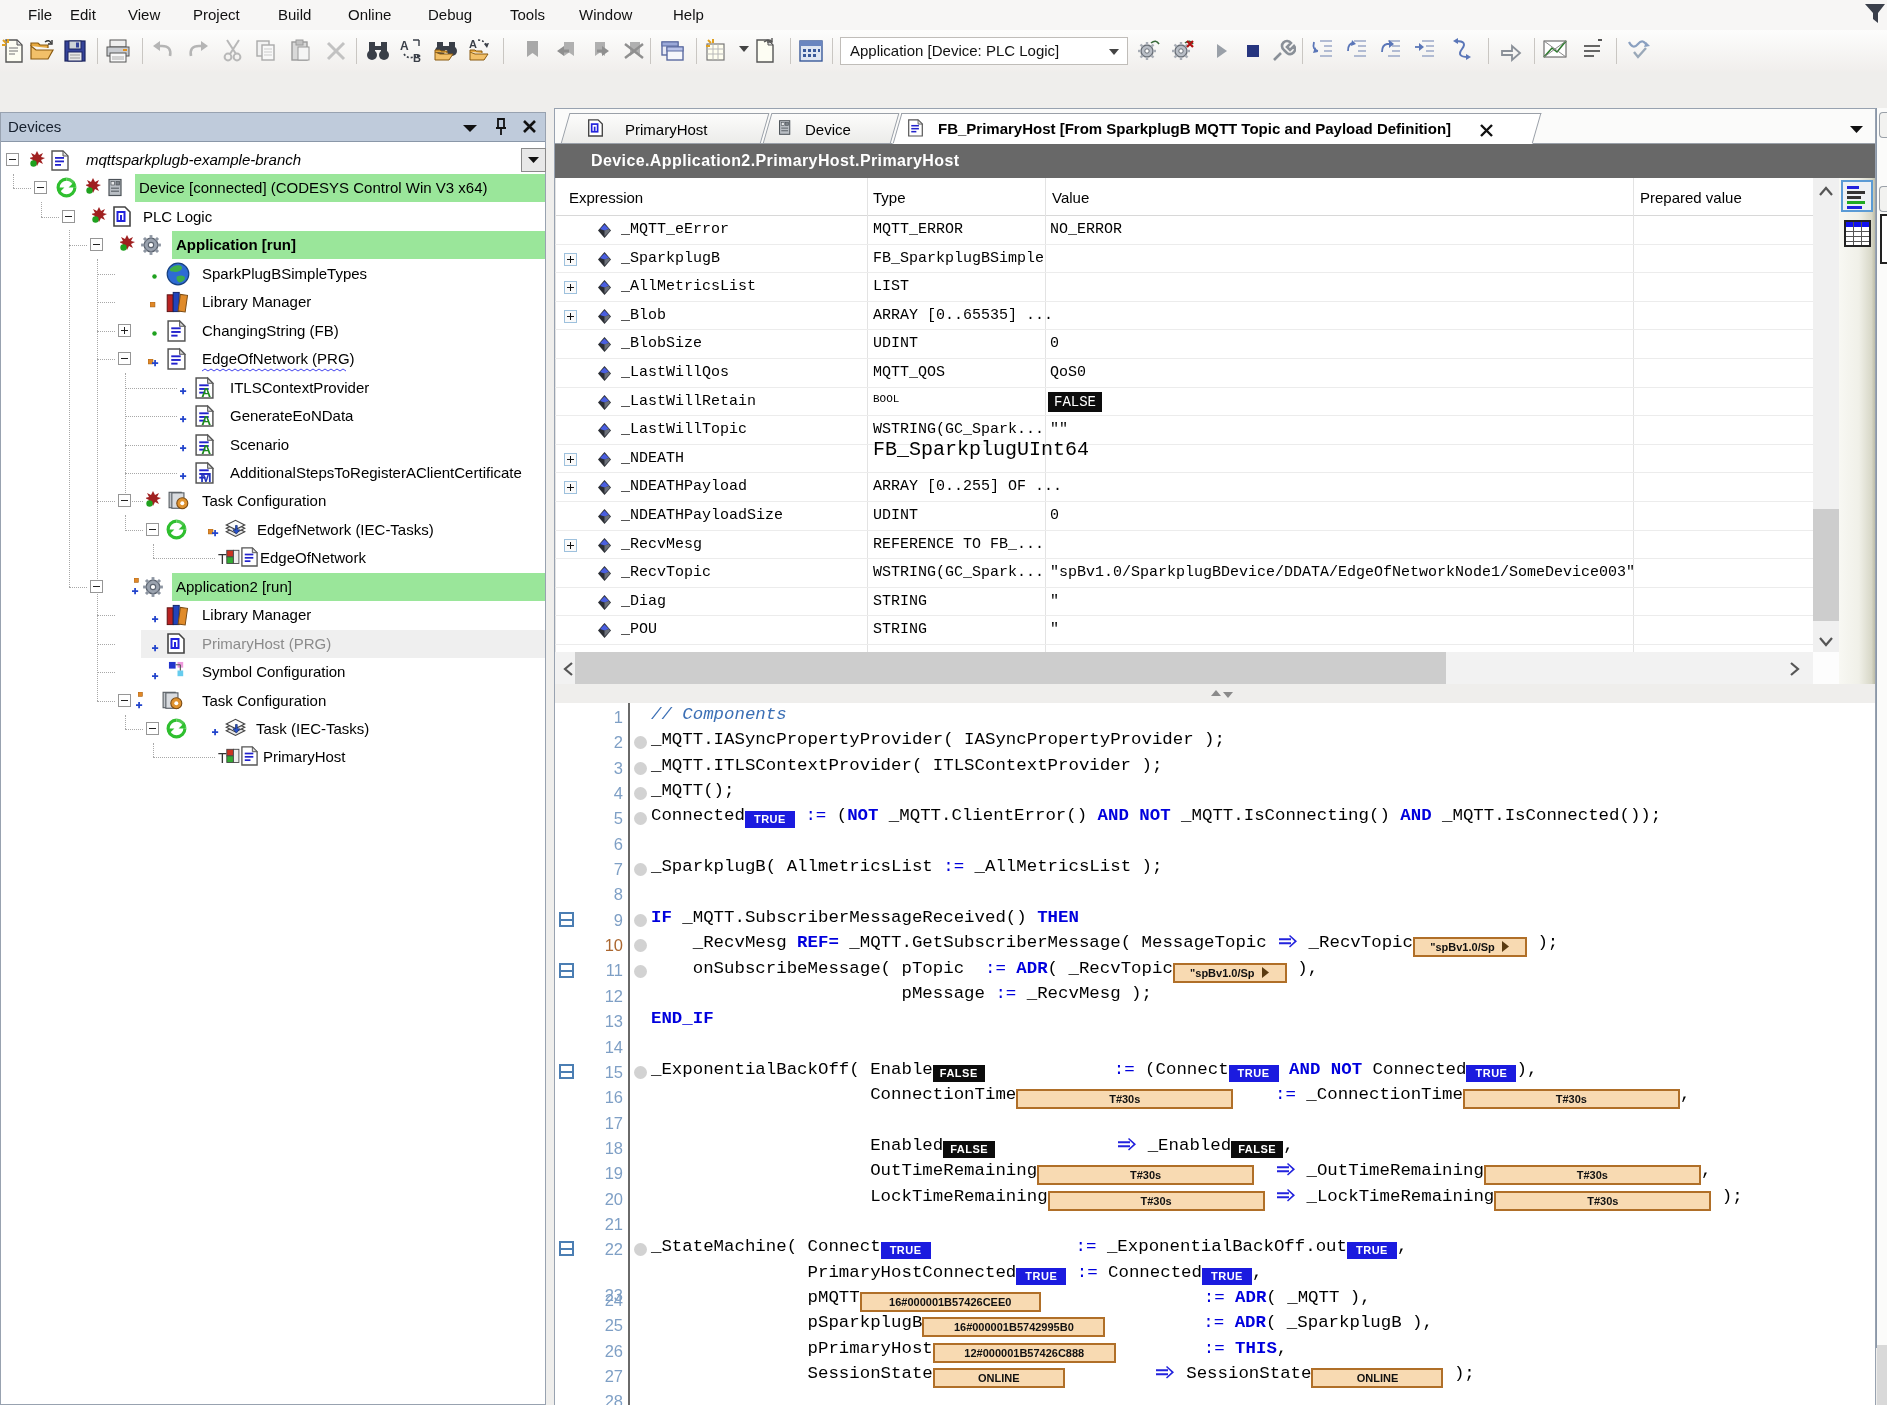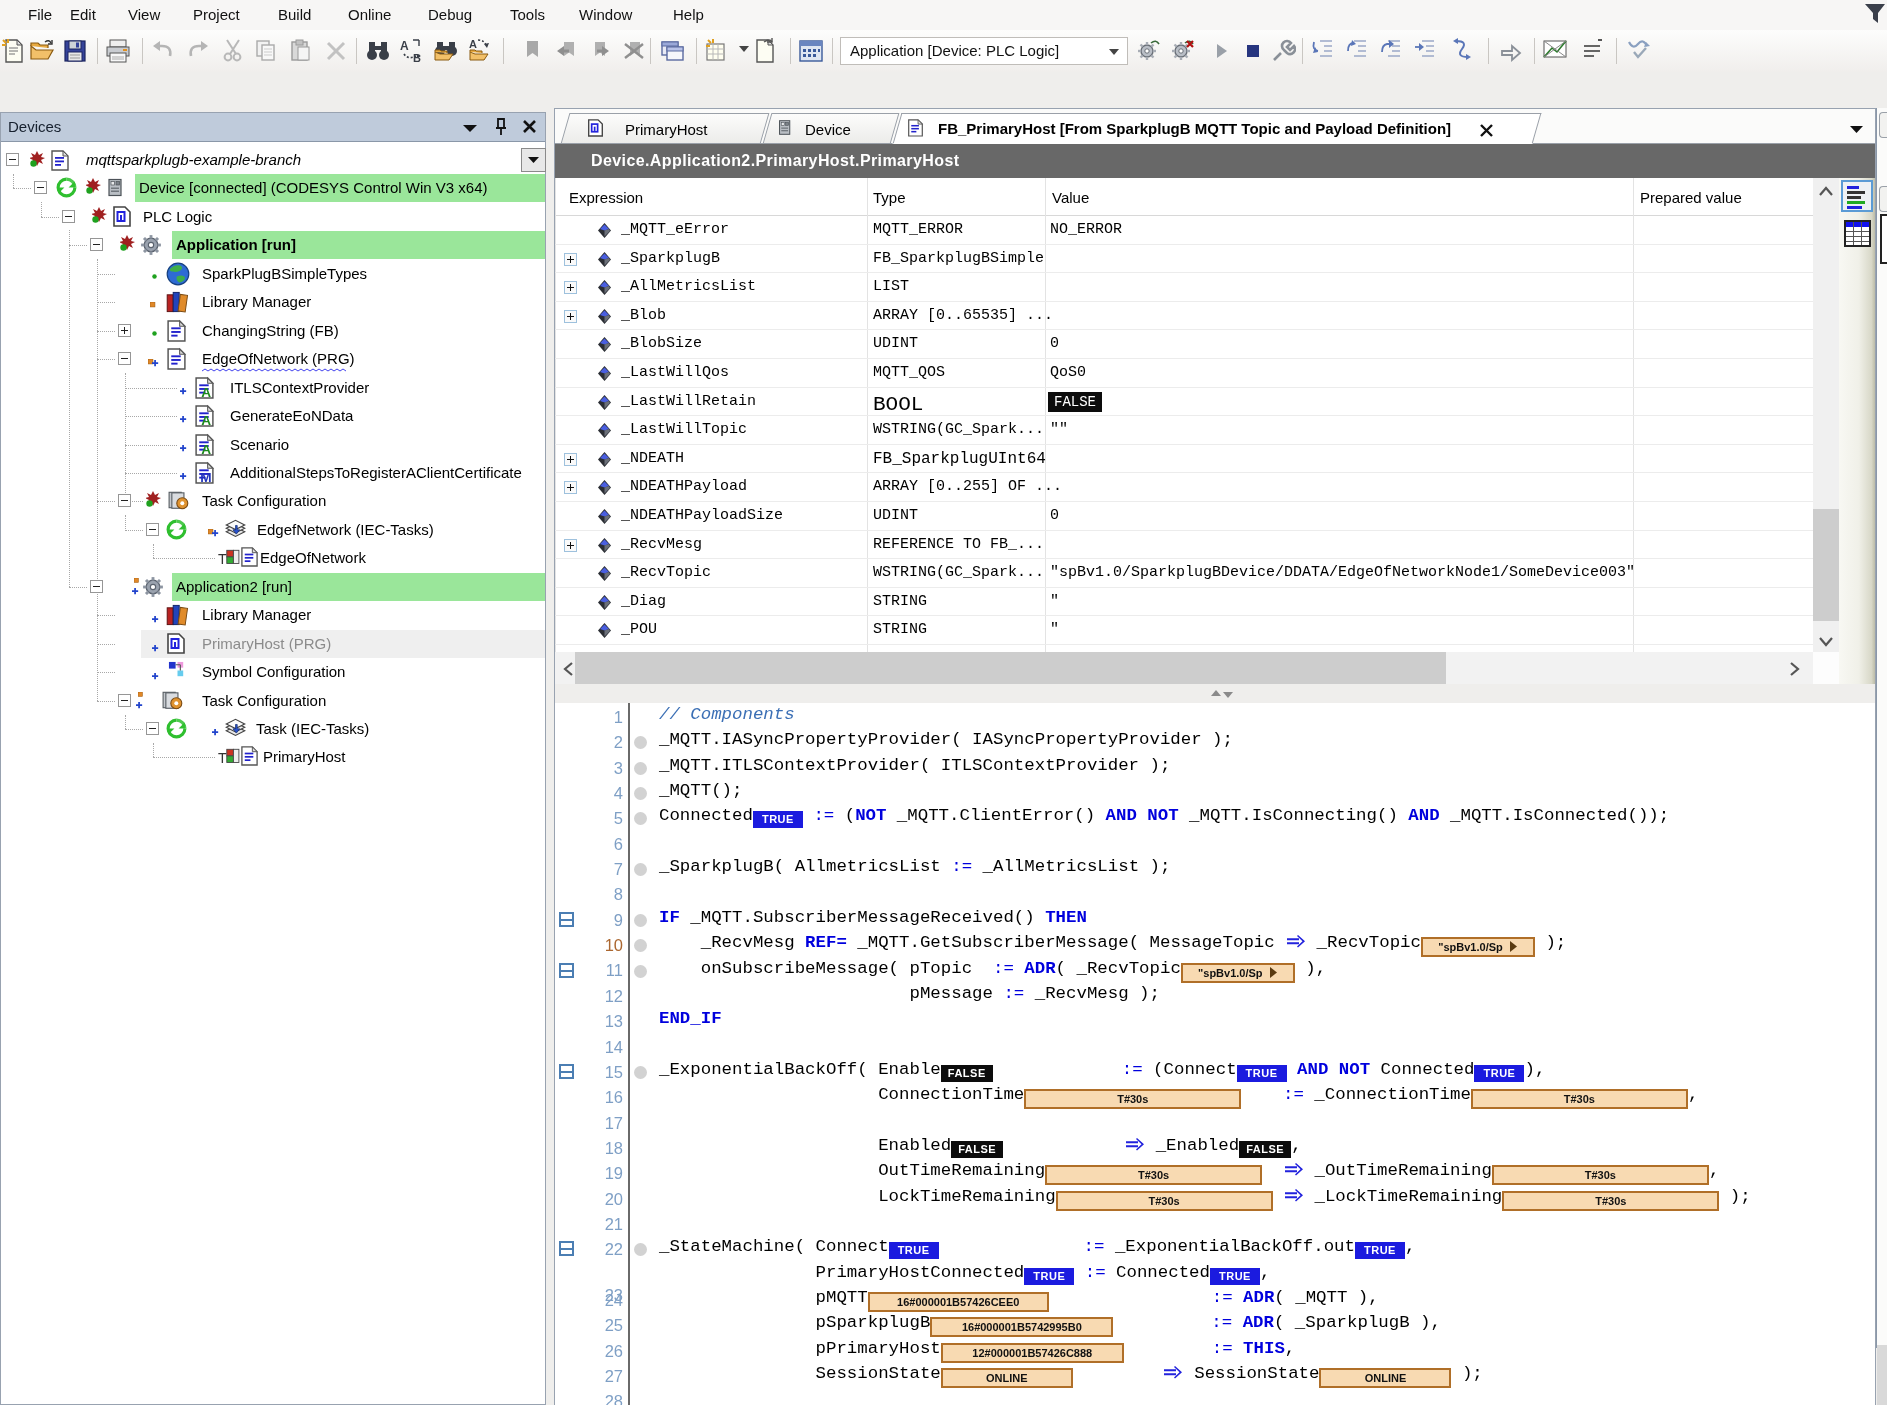--- a/index.html
+++ b/index.html
@@ -21,21 +21,21 @@
 .cmt { color:#3b6fb5; font-style:italic; }
 .vbox { display:inline-block; height:17px; font-size:11px; font-weight:bold; color:#fff; text-align:center; vertical-align:-3px; line-height:17px; font-family:"Liberation Sans",sans-serif; letter-spacing:0.5px;}
 .vtrue { background:#1b1bdf; }
 .vfalse { background:#0c0c0c; }
 .arr2 { display:inline-block; width:21px; text-align:center; color:#0000dd; }
 .obox { display:inline-block; height:20px; background:#f8dab2; border:2px solid #b06f28; font-size:11px; font-weight:bold; color:#111; text-align:center; vertical-align:-4px; line-height:16px; font-family:"Liberation Sans",sans-serif; }
 .fold { position:absolute; left:4px; width:15px; height:15px; border:2px solid #4b7eb3; background:#fff; }
 .fold i { position:absolute; left:0px; top:4.5px; width:11px; height:2px; background:#4b7eb3; }
 .bullet { position:absolute; left:79px; width:13px; height:13px; border-radius:50%; background:#d2d2d2; }
 .lnum { position:absolute; left:0; width:68px; text-align:right; color:#7e9fc5; font-size:16.5px; font-family:"Liberation Sans",sans-serif; }
-.cline { position:absolute; left:104px; white-space:pre; color:#000; font-size:17.4px; font-family:"Liberation Mono",monospace; }
+.cline { position:absolute; left:96px; white-space:pre; color:#000; font-size:17.4px; font-family:"Liberation Mono",monospace; }
 </style></head><body>
 <div id="stage">
 <svg width="0" height="0" style="position:absolute">
       <defs>
 <g id="i-star">
           <path d="M7 1 L9 5 L13 3 L11 7 L15 8 L11 10 L13 14 L9 12 L7 16 L5 12 L1 14 L3 10 L-1 8 L3 7 L1 3 L5 5 Z" fill="#a02020"></path>
           <circle cx="3.5" cy="13.5" r="3.2" fill="#1fa11f"></circle>
         </g>
 <g id="i-sync">
           <path d="M10 2 A8 8 0 1 0 18 10" fill="none" stroke="#2fbf2f" stroke-width="3"></path>
@@ -821,21 +821,21 @@
         <span class="abs mono" style="left:66px;top:186px;font-size:15px">_LastWillQos</span>
         <span class="abs mono" style="left:318px;top:186px;font-size:15px">MQTT_QOS</span>
         <span class="abs mono" style="left:495px;top:186px;font-size:15px">QoS0</span>
         <div class="abs" style="left:0;top:237px;width:1258px;height:1px;background:#ececec"></div>
         <svg class="abs" style="left:42px;top:217px" width="15" height="15" viewBox="0 0 15 15">
           <path d="M7.5 0 L14 7.5 L7.5 15 L1 7.5Z" fill="#2a2d33"></path>
           <path d="M7.5 1.5 L12 6 L7.5 7.5 L3 6Z" fill="#4a5fe0"></path>
           <path d="M7.5 7.5 L12 6 L13 8 L7.5 13.5Z" fill="#6a6f78"></path>
         </svg>
         <span class="abs mono" style="left:66px;top:215px;font-size:15px">_LastWillRetain</span>
-        <span class="abs mono" style="left:318px;top:215px;font-size:21px">BOOL</span>
+        <span class="abs mono" style="left:318px;top:215px;font-size:11px">BOOL</span>
         <span class="abs" style="left:493px;top:214px;width:54px;height:20px;background:#0c0c0c;color:#fff;font-size:14px;font-family:Liberation Mono,monospace;text-align:center;line-height:20px">FALSE</span>
         <div class="abs" style="left:0;top:266px;width:1258px;height:1px;background:#ececec"></div>
         <svg class="abs" style="left:42px;top:245px" width="15" height="15" viewBox="0 0 15 15">
           <path d="M7.5 0 L14 7.5 L7.5 15 L1 7.5Z" fill="#2a2d33"></path>
           <path d="M7.5 1.5 L12 6 L7.5 7.5 L3 6Z" fill="#4a5fe0"></path>
           <path d="M7.5 7.5 L12 6 L13 8 L7.5 13.5Z" fill="#6a6f78"></path>
         </svg>
         <span class="abs mono" style="left:66px;top:243px;font-size:15px">_LastWillTopic</span>
         <span class="abs mono" style="left:318px;top:243px;font-size:15px">WSTRING(GC_Spark...</span>
         <span class="abs mono" style="left:495px;top:243px;font-size:15px">""</span>
@@ -843,21 +843,21 @@
         <div class="abs" style="left:9px;top:275px;width:13px;height:13px;border:1px solid #9ec1dd;background:#fafafa">
           <div class="abs" style="left:2px;top:5px;width:7px;height:1px;background:#111"></div>
           <div class="abs" style="left:5px;top:2px;width:1px;height:7px;background:#111"></div>
         </div>
         <svg class="abs" style="left:42px;top:274px" width="15" height="15" viewBox="0 0 15 15">
           <path d="M7.5 0 L14 7.5 L7.5 15 L1 7.5Z" fill="#2a2d33"></path>
           <path d="M7.5 1.5 L12 6 L7.5 7.5 L3 6Z" fill="#4a5fe0"></path>
           <path d="M7.5 7.5 L12 6 L13 8 L7.5 13.5Z" fill="#6a6f78"></path>
         </svg>
         <span class="abs mono" style="left:66px;top:272px;font-size:15px">_NDEATH</span>
-        <span class="abs mono" style="left:318px;top:272px;font-size:16px">FB_SparkplugUInt64</span>
+        <span class="abs mono" style="left:318px;top:260px;font-size:20px">FB_SparkplugUInt64</span>
         <div class="abs" style="left:0;top:323px;width:1258px;height:1px;background:#ececec"></div>
         <div class="abs" style="left:9px;top:303px;width:13px;height:13px;border:1px solid #9ec1dd;background:#fafafa">
           <div class="abs" style="left:2px;top:5px;width:7px;height:1px;background:#111"></div>
           <div class="abs" style="left:5px;top:2px;width:1px;height:7px;background:#111"></div>
         </div>
         <svg class="abs" style="left:42px;top:302px" width="15" height="15" viewBox="0 0 15 15">
           <path d="M7.5 0 L14 7.5 L7.5 15 L1 7.5Z" fill="#2a2d33"></path>
           <path d="M7.5 1.5 L12 6 L7.5 7.5 L3 6Z" fill="#4a5fe0"></path>
           <path d="M7.5 7.5 L12 6 L13 8 L7.5 13.5Z" fill="#6a6f78"></path>
         </svg>

